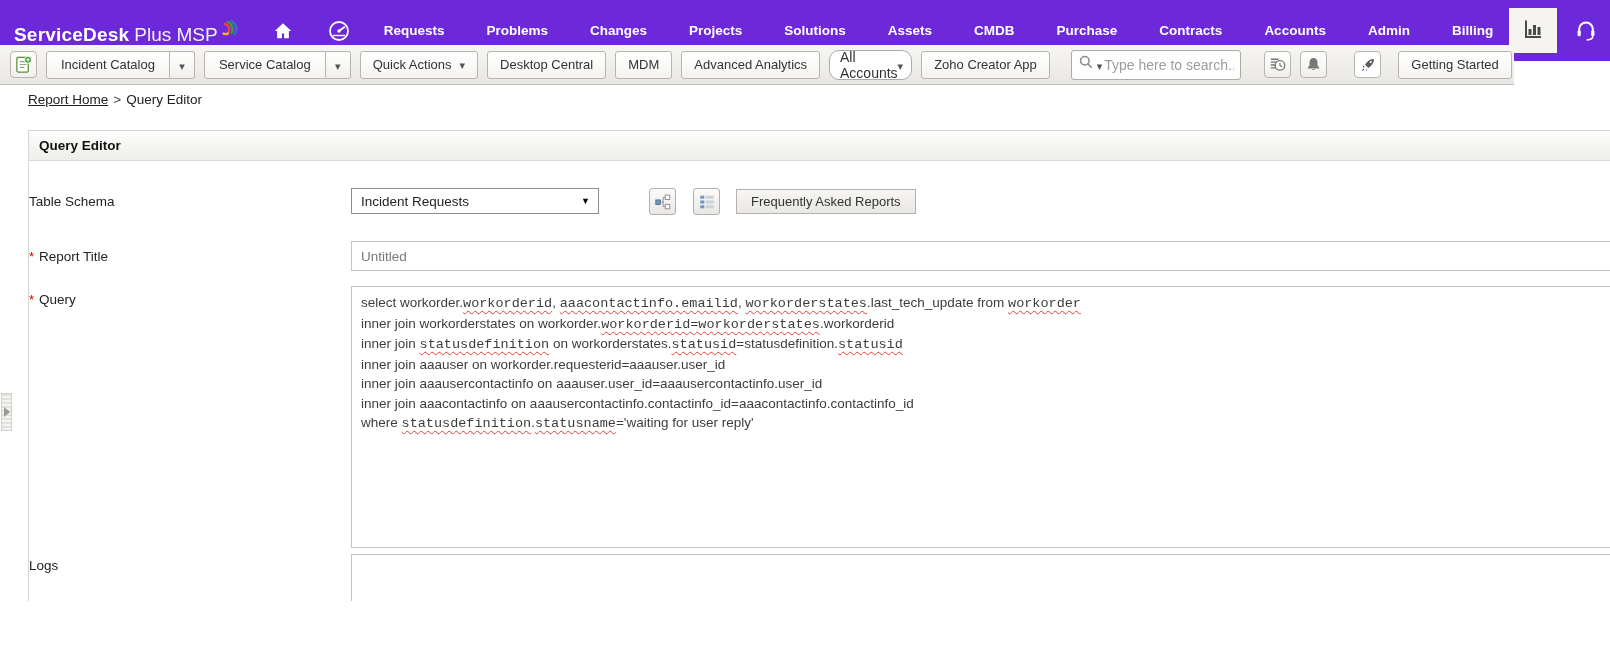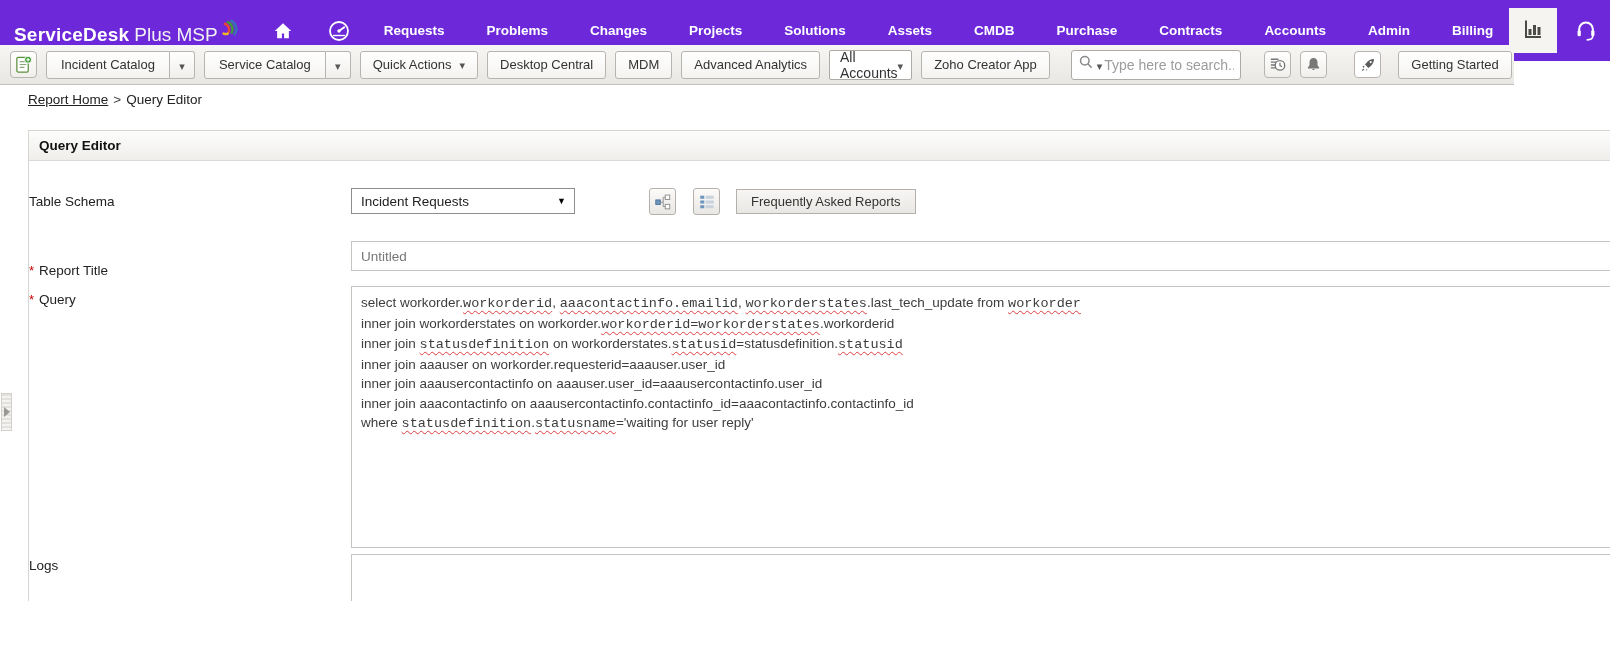--- a/index.html
+++ b/index.html
@@ -40,21 +40,21 @@
   .tb-split .main { border:1px solid #b8b5b0; border-radius:3px 0 0 3px;
     background:linear-gradient(#fff,#f4f3f1); display:flex; align-items:center;
     padding:0 14px; font-size:13px; color:#333; white-space:nowrap; cursor:pointer; }
   .tb-split .caretbtn { border:1px solid #b8b5b0; border-left:none;
     border-radius:0 3px 3px 0; background:linear-gradient(#fff,#f0efec);
     width:25px; display:flex; align-items:center; justify-content:center;
     cursor:pointer; }
   .caret::after { content:"▾"; font-size:11px; color:#555; }
   .tb-btn .caret { margin-left:8px; }
   .tb-select { width:205px; height:30px; background:#fff; border:1px solid #aeaba6;
-    border-radius:2px; display:flex; align-items:center; justify-content:space-between;
+    border-radius:10px; display:flex; align-items:center; justify-content:space-between;
     padding:0 8px 0 10px; font-size:14px; color:#333; cursor:pointer; }
   .tb-search { width:185px; height:30px; background:#fff; border:1px solid #aeaba6;
     border-radius:3px; display:flex; align-items:center; padding:0 6px; gap:2px;
     margin-left:12px; }
   .tb-search input { border:none; outline:none; width:130px; font-size:14px;
     color:#555; font-family:"Liberation Sans",sans-serif; }
   .tb-search input::placeholder { color:#9c9c9c; }
 
   
   .breadcrumb { position:absolute; top:92px; left:28px; font-size:13.5px; color:#222; }
@@ -63,21 +63,21 @@
 
   
   .panel { position:absolute; left:28px; top:130px; right:-4px; height:471px;
     border:1px solid #d8d6d2; border-bottom:none; background:#fff; overflow:hidden; }
   .panel-hd { height:30px; background:linear-gradient(#fdfdfc,#efeeeb);
     border-bottom:1px solid #dbd9d5; display:flex; align-items:center;
     padding-left:10px; font-size:13.5px; font-weight:700; color:#111; }
   .flabel { position:absolute; left:0; width:302px; 
     font-size:13.5px; color:#222; white-space:nowrap; }
   .req { color:#cc0000; margin-right:5px; font-size:13px; }
-  .sel-ts { position:absolute; left:322px; top:57px; width:224px; height:26px;
+  .sel-ts { position:absolute; left:322px; top:57px; width:248px; height:26px;
     background:#fff; border:1px solid #8f8d89; display:flex; align-items:center;
     justify-content:space-between; padding:0 8px 0 9px; font-size:13.5px;
     color:#222; cursor:pointer;gap:12px; }
   .sel-ts .selcaret { font-size:9px; color:#000; }
   .mini-btn { position:absolute; top:57px; width:27px; height:27px;
     background:linear-gradient(#fcfbfa,#e9e7e4); border:1px solid #b4b1ac;
     border-radius:3px; display:flex; align-items:center; justify-content:center;
     cursor:pointer; }
   .faq-btn { position:absolute; left:707px; top:58px; height:25px;
     background:linear-gradient(#f7f6f4,#e9e7e4); border:1px solid #b4b1ac;
@@ -269,21 +269,21 @@
       <rect x="2.5" y="3" width="4.5" height="3.4" fill="#6f96bd"></rect>
         <rect x="8.5" y="3" width="9" height="3.4" fill="#c9d3de"></rect>
       <rect x="2.5" y="8.3" width="4.5" height="3.4" fill="#6f96bd"></rect>
         <rect x="8.5" y="8.3" width="9" height="3.4" fill="#c9d3de"></rect>
       <rect x="2.5" y="13.6" width="4.5" height="3.4" fill="#6f96bd"></rect>
         <rect x="8.5" y="13.6" width="9" height="3.4" fill="#c9d3de"></rect>
     </svg>
   </div>
   <div class="faq-btn">Frequently Asked Reports</div>
 
-  <div class="flabel" style="top:132px">
+  <div class="flabel" style="top:118px">
     <span class="req">*</span><span>Report Title</span>
   </div>
   <input class="txt-input" style="top: 110px;" type="text" value="Untitled">
 
   <div class="flabel" style="top:161px">
     <span class="req">*</span><span>Query</span>
   </div>
   <div class="query-box">
       <div class="qline"><span>select workorder.</span><span class="sq">workorderid</span><span>, </span><span class="sq">aaacontactinfo.emailid</span><span>, </span><span class="sq">workorderstates</span><span>.last_tech_update from </span><span class="sq">workorder</span></div>
       <div class="qline"><span>inner join workorderstates on workorder.</span><span class="sq">workorderid=workorderstates</span><span>.workorderid</span></div>

